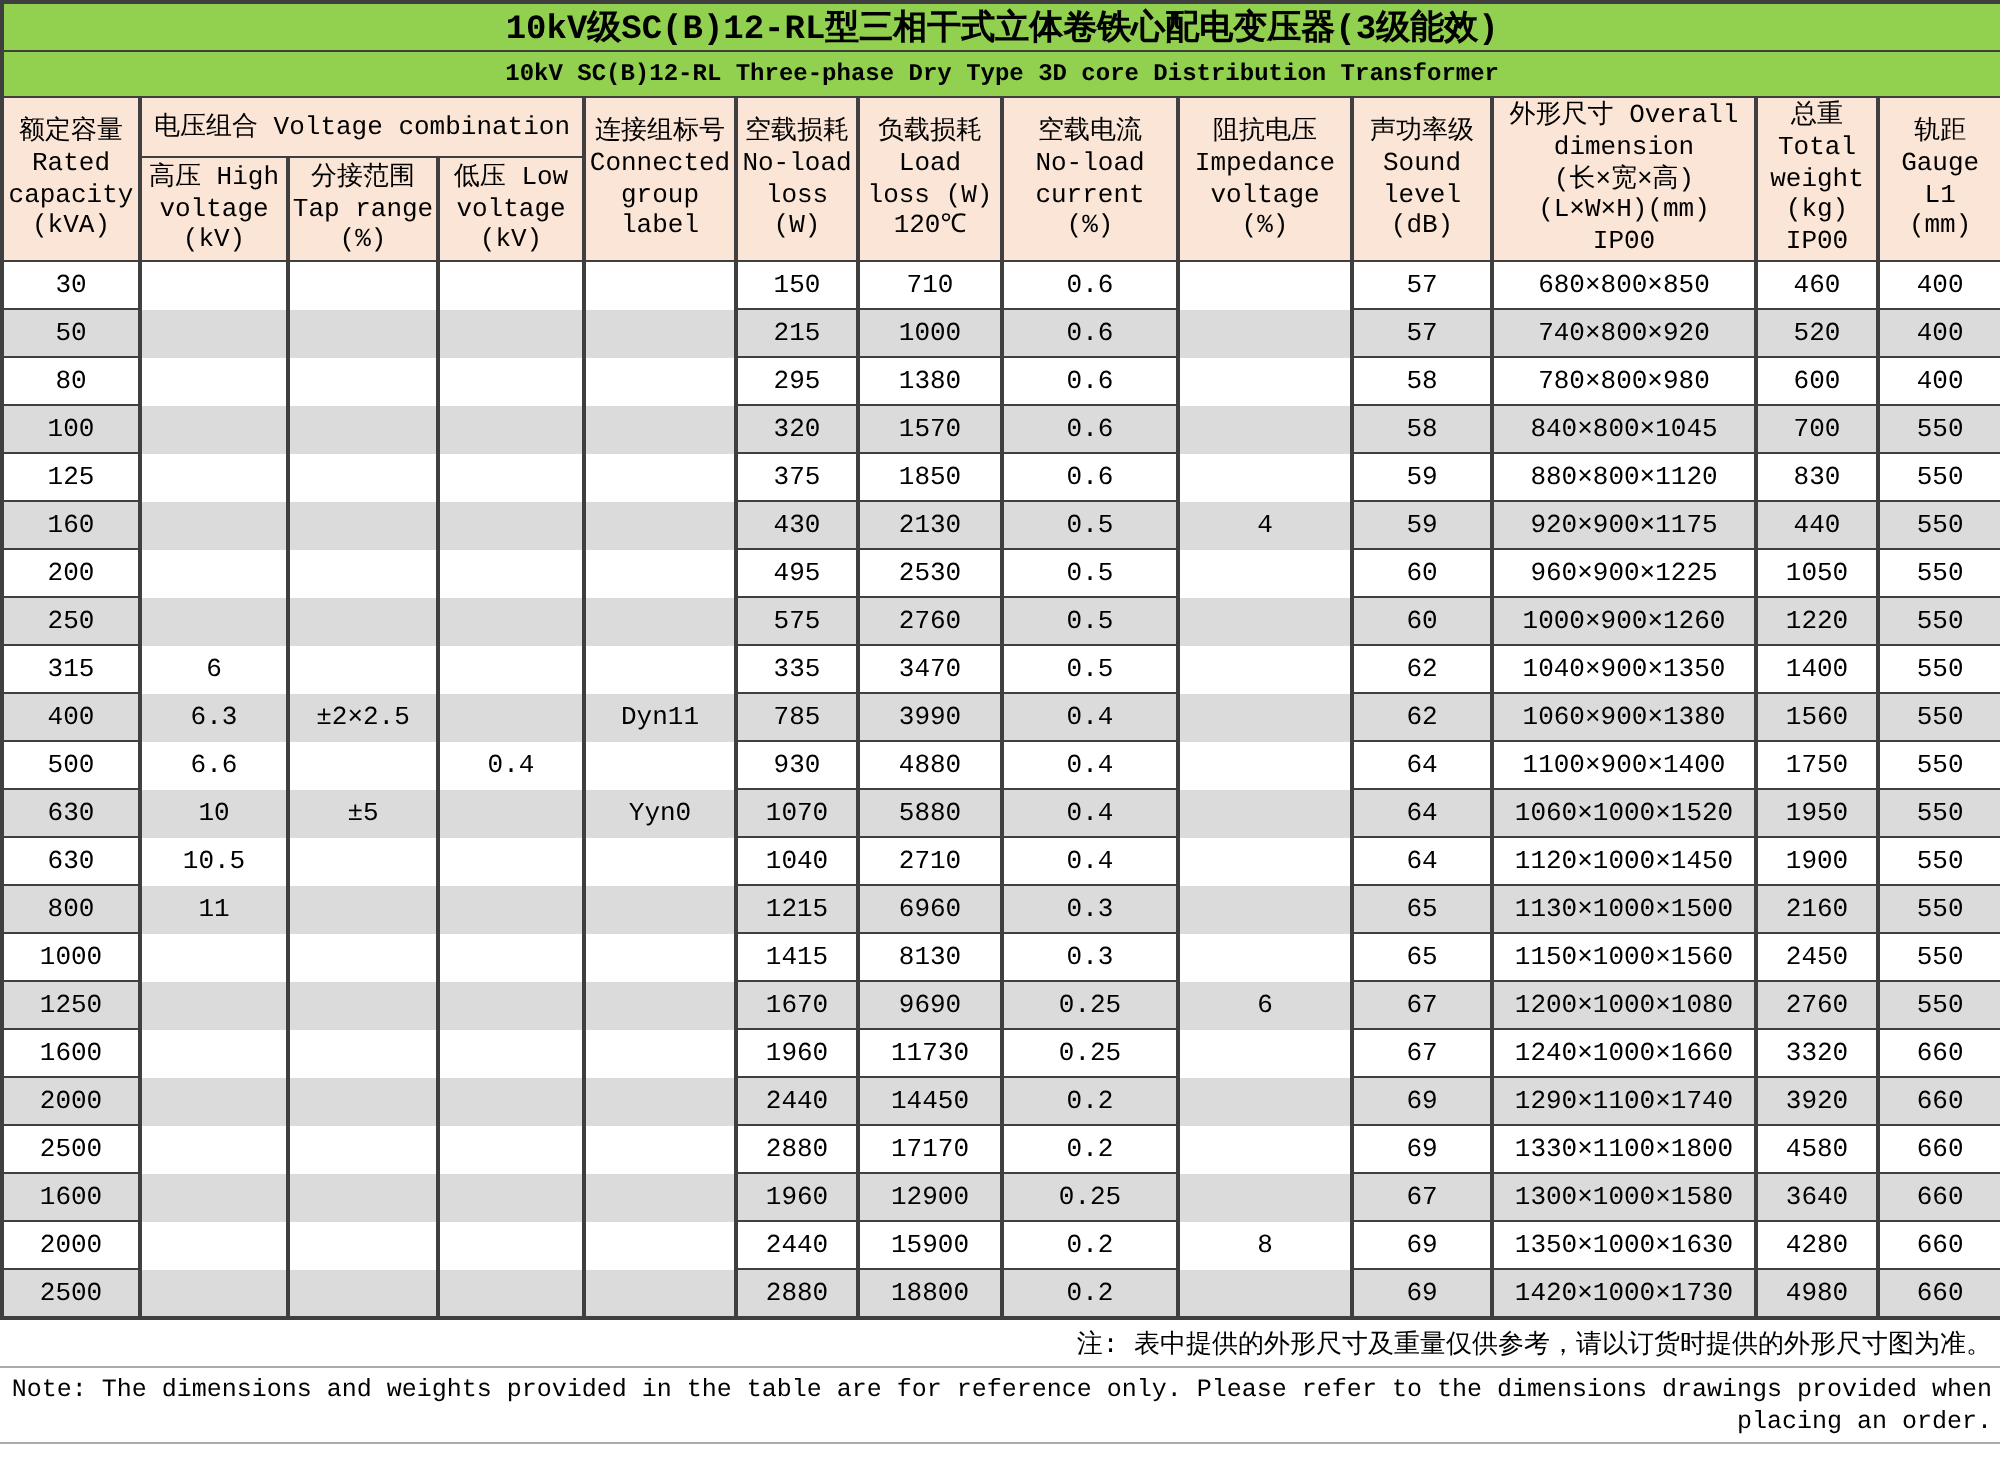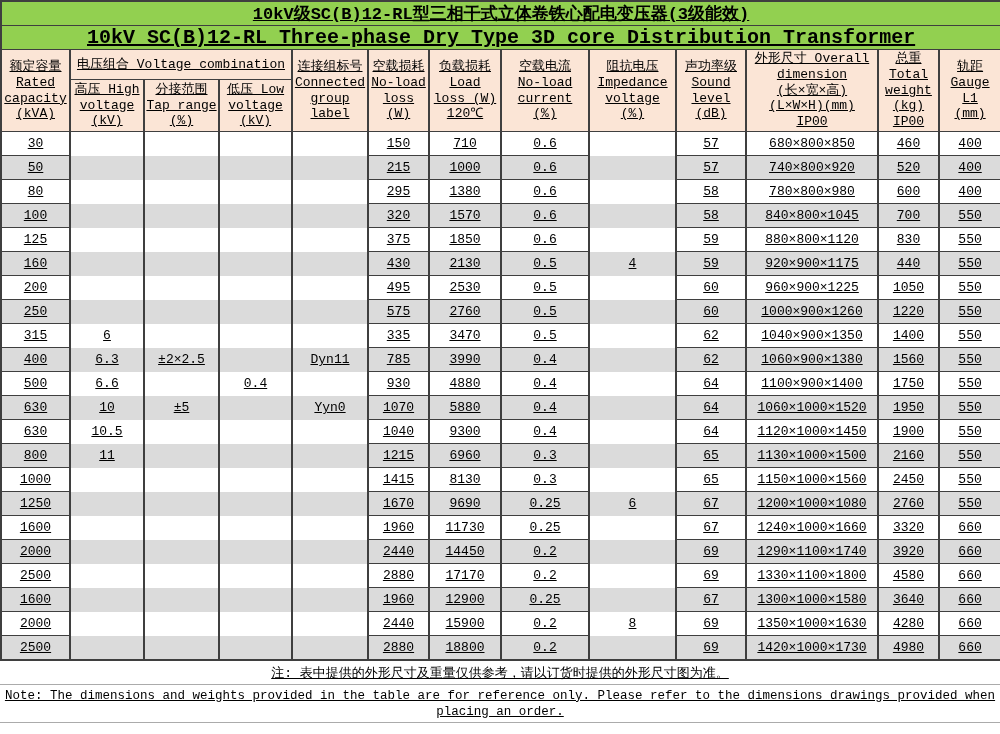--- a/index.html
+++ b/index.html
@@ -2,21 +2,21 @@
 <html><head>
 <meta charset="utf-8">
 <style>
   * { box-sizing: border-box; }
   html,body { margin:0; padding:0; background:#ffffff; }
   body {
     font-family: "Liberation Mono", "DejaVu Sans Mono", monospace;
     color:#000;
     width:1000px;
   }
-  .page { width:1000px; height:734px; overflow:hidden; background:#fff;text-decoration:underline; }
+  .page { width:1000px; height:734px; overflow:hidden; background:#fff; }
 
   table {
     width:1000px;
     table-layout:fixed;
     border-collapse:collapse;
     border:2px solid #3f3f3f;
   }
   th, td {
     border-left:2px solid #3f3f3f;
     border-right:2px solid #3f3f3f;
@@ -27,21 +27,21 @@
     vertical-align:middle;
     overflow:hidden;
   }
   .title-zh, .title-en {
     background:#92D050;
     font-weight:bold;
     height:23px;
     white-space:nowrap;
   }
   .title-zh { font-size:17px; }
-  .title-en { font-size:20px; letter-spacing:0px; }
+  .title-en { font-size:12px; letter-spacing:0px; }
 
   thead th.hd {
     background:#FBE5D6;
     font-weight:normal;
     font-size:13px;
     line-height:1.22;
     white-space:pre-line;
   }
   th.vc { height:30px;margin-top:16px; }
   tr.hdr2 th { height:52px; }
@@ -51,21 +51,21 @@
     font-size:13px;
     background:#ffffff;
     white-space:nowrap;
   }
   tbody tr:nth-child(even) td { background:#DBDBDB; }
   tbody td.mg { border-top:none; border-bottom:none; }
 
   .notes { width:1000px; }
   .note {
     font-size:13px;
-    text-align:center;
+    text-align:right;
     padding:3px 4px 2px 4px;
     border-bottom:1px solid #ababab;
     min-height:23px;
     white-space:normal;
   }
   .note.en {
     font-size:12.5px;
     line-height:1.3;
     min-height:33px;
   }
@@ -336,21 +336,21 @@
           <td>1950</td>
           <td>550</td>
         </tr>
         <tr>
           <td>630</td>
           <td class="mg">10.5</td>
           <td class="mg"></td>
           <td class="mg"></td>
           <td class="mg"></td>
           <td>1040</td>
-          <td>9300</td>
+          <td>2710</td>
           <td>0.4</td>
           <td class="mg"></td>
           <td>64</td>
           <td>1120×1000×1450</td>
           <td>1900</td>
           <td>550</td>
         </tr>
         <tr>
           <td>800</td>
           <td class="mg">11</td>

